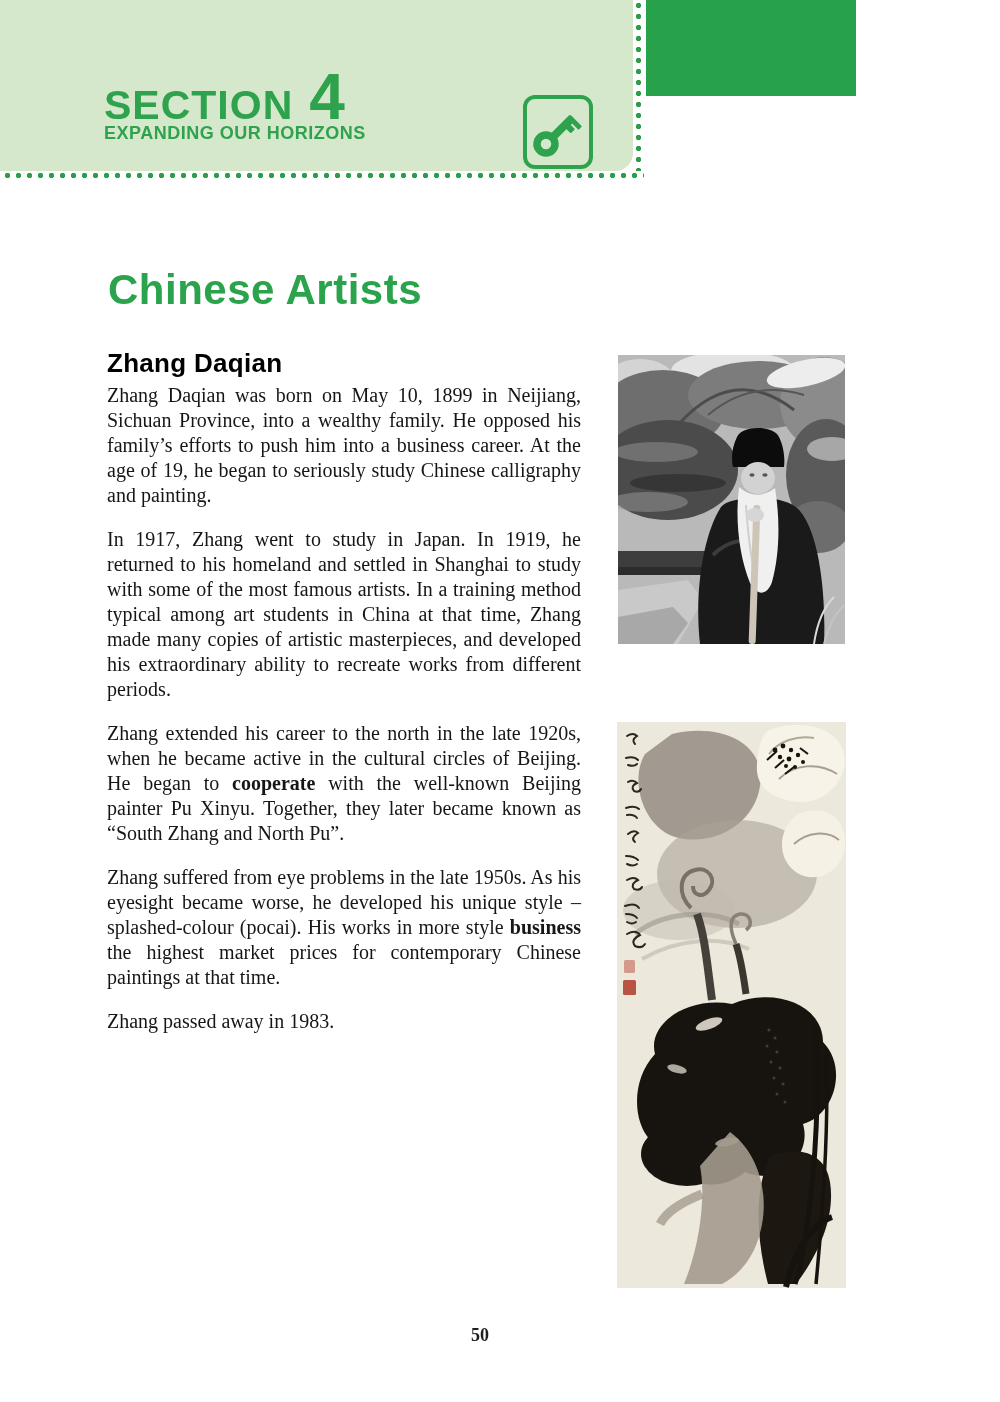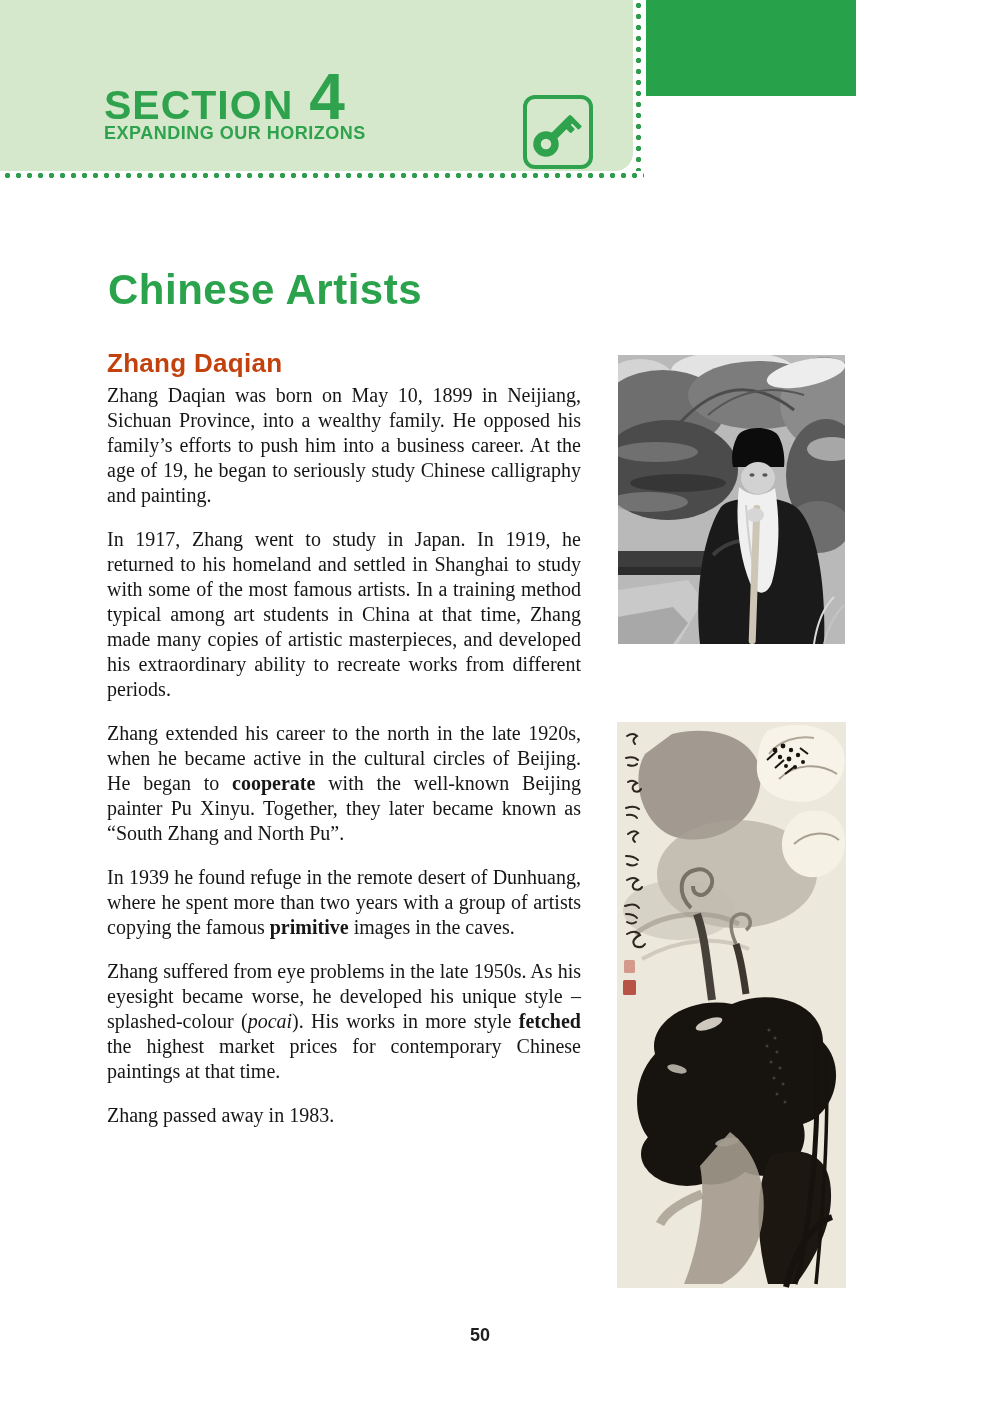--- a/index.html
+++ b/index.html
@@ -45,40 +45,40 @@
   }
 
   
   .article-title {
     position:absolute; left:104px; top:262px; margin:4px;
     color:#2aa34c; font-family:"Liberation Sans", sans-serif; font-weight:bold;
     font-size:42px; letter-spacing:0.5px;
   }
   .article-heading {
     position:absolute; left:107px; top:348px; margin:0;
-    color:#c2410c; font-family:"Liberation Sans", sans-serif; font-weight:bold;
+    color:#000000; font-family:"Liberation Sans", sans-serif; font-weight:bold;
     font-size:26px; letter-spacing:0.3px;
   }
   .body-col {
     position:absolute; left:107px; top:383px; width:474px;
     font-size:20px; line-height:25px; color:#161616; text-align:justify;
   }
   .body-col p { margin:0 0 19px 0; }
   .body-col .b { font-weight:bold;margin-top:20px; }
-  .body-col .i { font-style:italic; }
+  .body-col .i { }
 
   
   .fig-photo    { position:absolute; left:618px; top:355px; width:227px; height:289px; }
   .fig-painting { position:absolute; left:617px; top:722px; width:229px; height:566px; }
   .fig-photo svg, .fig-painting svg { display:block; width:100%; height:100%; }
 
   
   .pagenum {
     position:absolute; left:0; top:1325px; width:960px; text-align:center;
-    font-family:Liberation Sans, sans-serif; font-weight:bold; font-size:18px; color:#1f1f1f;
+    font-family:Liberation Serif, serif; font-weight:bold; font-size:18px; color:#1f1f1f;
   }
 </style>
 </head>
 <body>
 
 <div class="page">
 
   <header>
     <div class="band"></div>
     <div class="dots-h"></div>
@@ -104,22 +104,21 @@
   </header>
 
   <main>
     <h1 class="article-title">Chinese Artists</h1>
     <h2 class="article-heading">Zhang Daqian</h2>
 
     <div class="body-col">
       <p><span>Zhang Daqian was born on May 10, 1899 in Neijiang, Sichuan Province, into a wealthy family. He opposed his family’s efforts to push him into a business career. At the age of 19, he began to seriously study Chinese calligraphy and painting.</span></p>
       <p><span>In 1917, Zhang went to study in Japan. In 1919, he returned to his homeland and settled in Shanghai to study with some of the most famous artists. In a training method typical among art students in China at that time, Zhang made many copies of artistic masterpieces, and developed his extraordinary ability to recreate works from different periods.</span></p>
       <p><span>Zhang extended his career to the north in the late 1920s, when he became active in the cultural circles of Beijing. He began to </span><span class="b">cooperate</span><span> with the well-known Beijing painter Pu Xinyu. Together, they later became known as “South Zhang and North Pu”.</span></p>
-      <p><span>In 1939 he found refuge in the remote desert of Dunhuang, where he spent more than two years with a group of artists copying the famous </span><span class="b">primitive</span><span> images in the caves.</span></p>
-      <p><span>Zhang suffered from eye problems in the late 1950s. As his eyesight became worse, he developed his unique style – splashed-colour (</span><span class="i">pocai</span><span>). His works in more style </span><span class="b">fetched</span><span> the highest market prices for contemporary Chinese paintings at that time.</span></p>
+      <p><span>Zhang suffered from eye problems in the late 1950s. As his eyesight became worse, he developed his unique style – splashed-colour (</span><span class="i">pocai</span><span>). His works in more style </span><span class="b">business</span><span> the highest market prices for contemporary Chinese paintings at that time.</span></p>
       <p><span>Zhang passed away in 1983.</span></p>
     </div>
 
     <figure class="fig-photo" style="margin:0" role="img" aria-label="Black-and-white photograph of Zhang Daqian, an elderly man with a long white beard, dark hat and robe, seated in a garden holding a staff">
       <svg viewBox="0 0 227 289" preserveAspectRatio="none">
         <rect width="227" height="289" fill="#b9b9b9"></rect>
         <ellipse cx="115" cy="16" rx="62" ry="20" fill="#e3e3e3"></ellipse>
         <ellipse cx="22" cy="28" rx="36" ry="24" fill="#d4d4d4"></ellipse>
         <ellipse cx="45" cy="55" rx="62" ry="40" fill="#6e6e6e"></ellipse>
         <ellipse cx="140" cy="40" rx="70" ry="34" fill="#7c7c7c"></ellipse>

